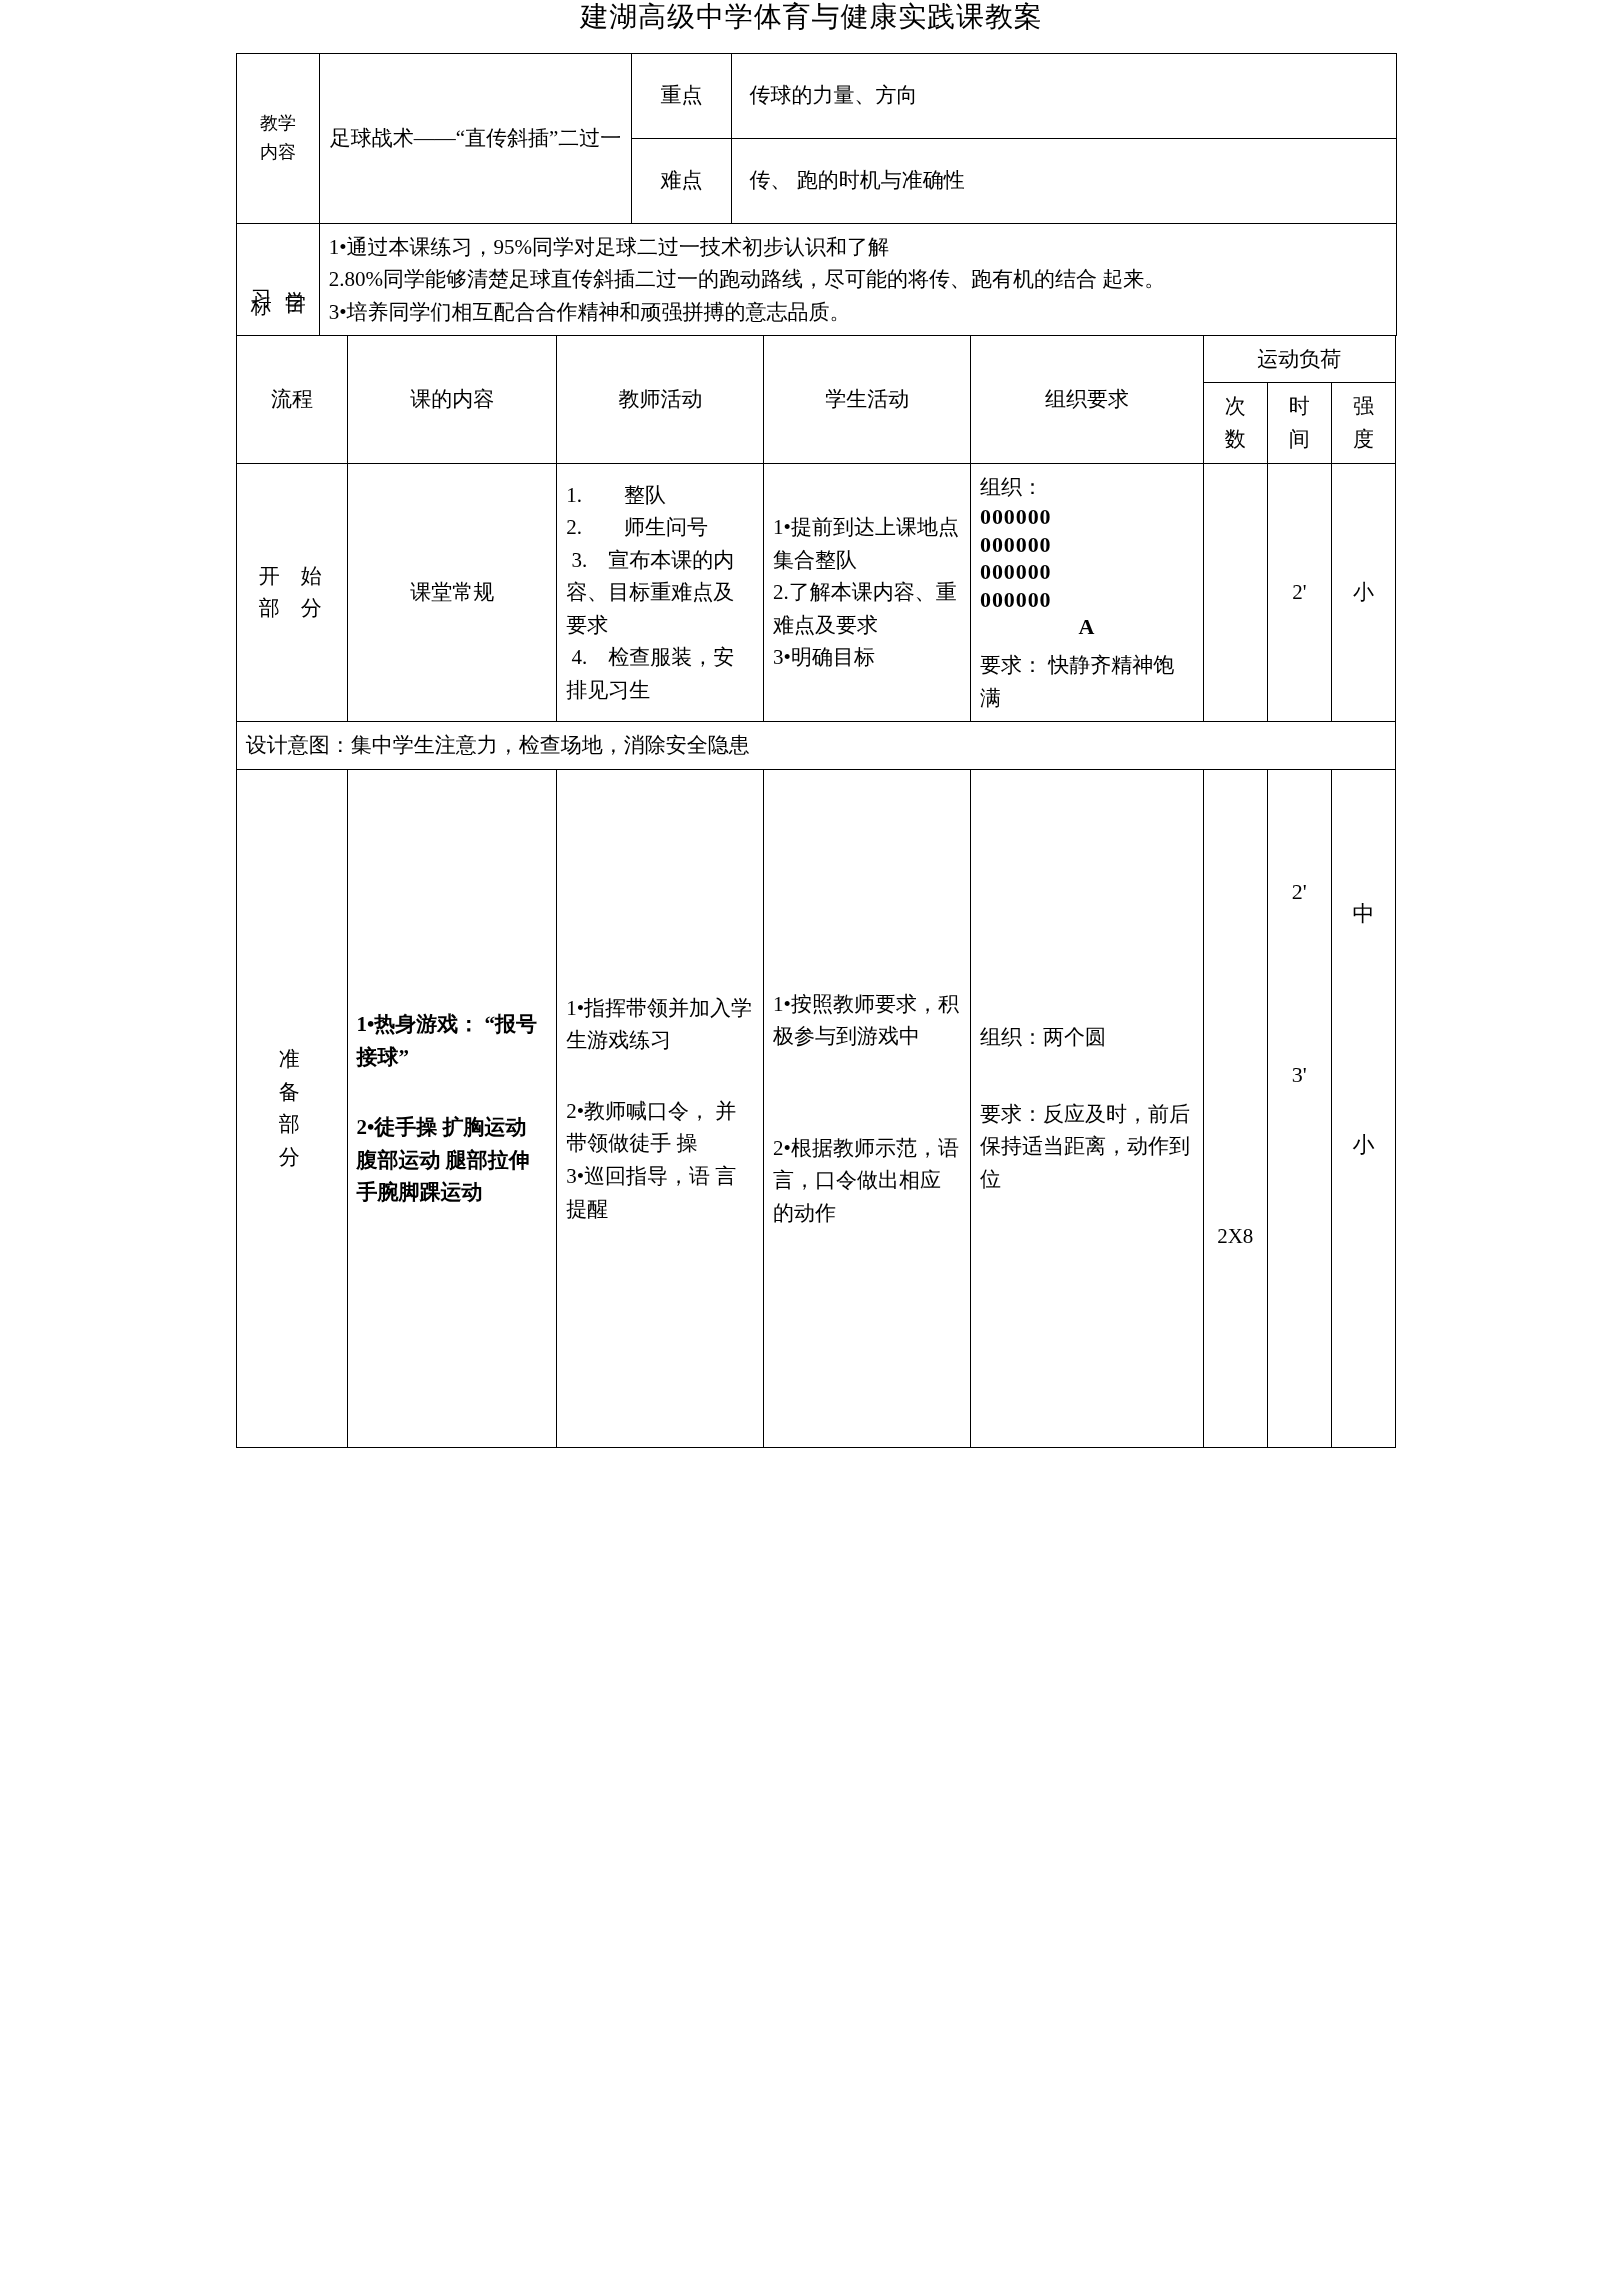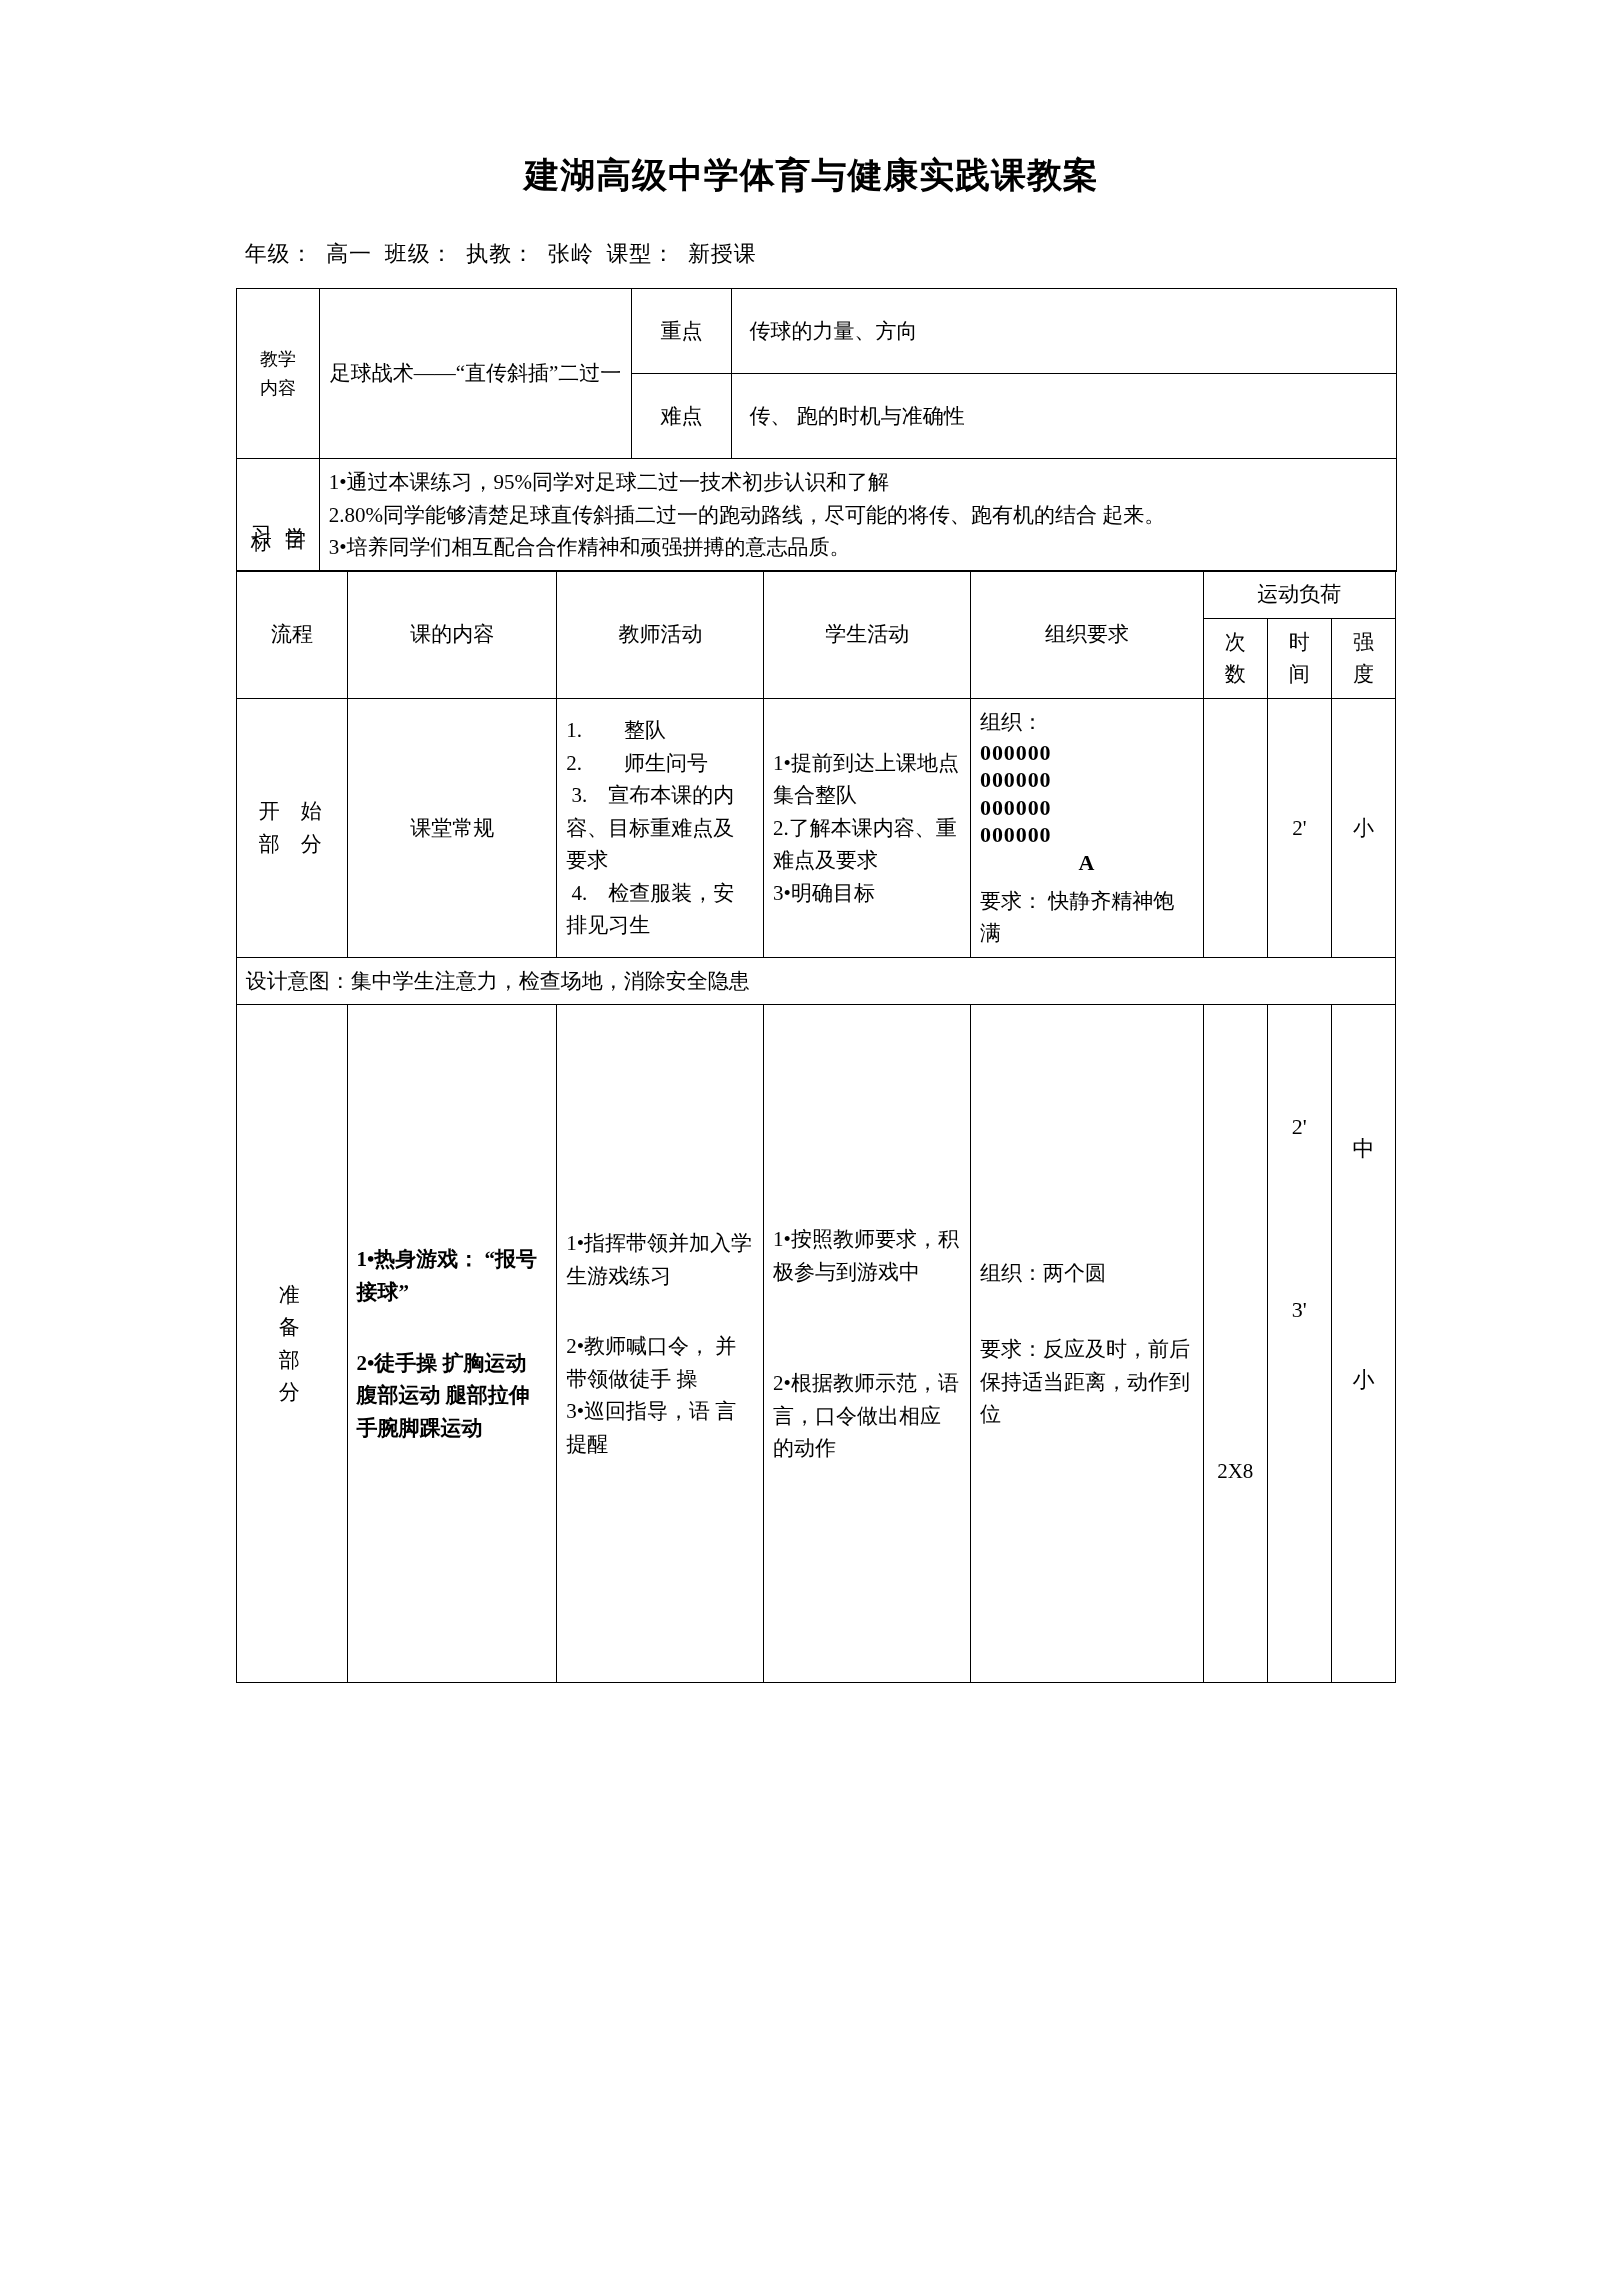--- a/index.html
+++ b/index.html
@@ -16,24 +16,23 @@
   }
   .page {
     position: relative;
     width: 1623px;
     height: 2295px;
     box-sizing: border-box;
     padding: 0 236px;
   }
   .doc-title {
     text-align: center;
-    font-size: 35px;
-    font-weight: bold;
+    font-size: 28px;
+    font-weight: normal;
     letter-spacing: 0.9px;
-    padding-top: 155px;
     line-height: 1.2;
   }
   .meta-line {
     font-size: 22px;
     margin-top: 42px;
     margin-left: 8.7px;
     letter-spacing: 0.9px;
     white-space: pre;
   }
   table.main {
@@ -130,21 +129,20 @@
     height: 100%;
   }
 </style>
 </head>
 <body>
 
 <div class="page">
 
   <div class="doc-title">建湖高级中学体育与健康实践课教案</div>
 
-  <div class="meta-line">年级：  高一  班级：  执教：  张岭  课型：  新授课</div>
 
   <table class="main">
     <colgroup>
       <col style="width:83px">
       <col style="width:312px">
       <col style="width:100px">
       <col style="width:665px">
     </colgroup>
     <tbody>
       <tr>

